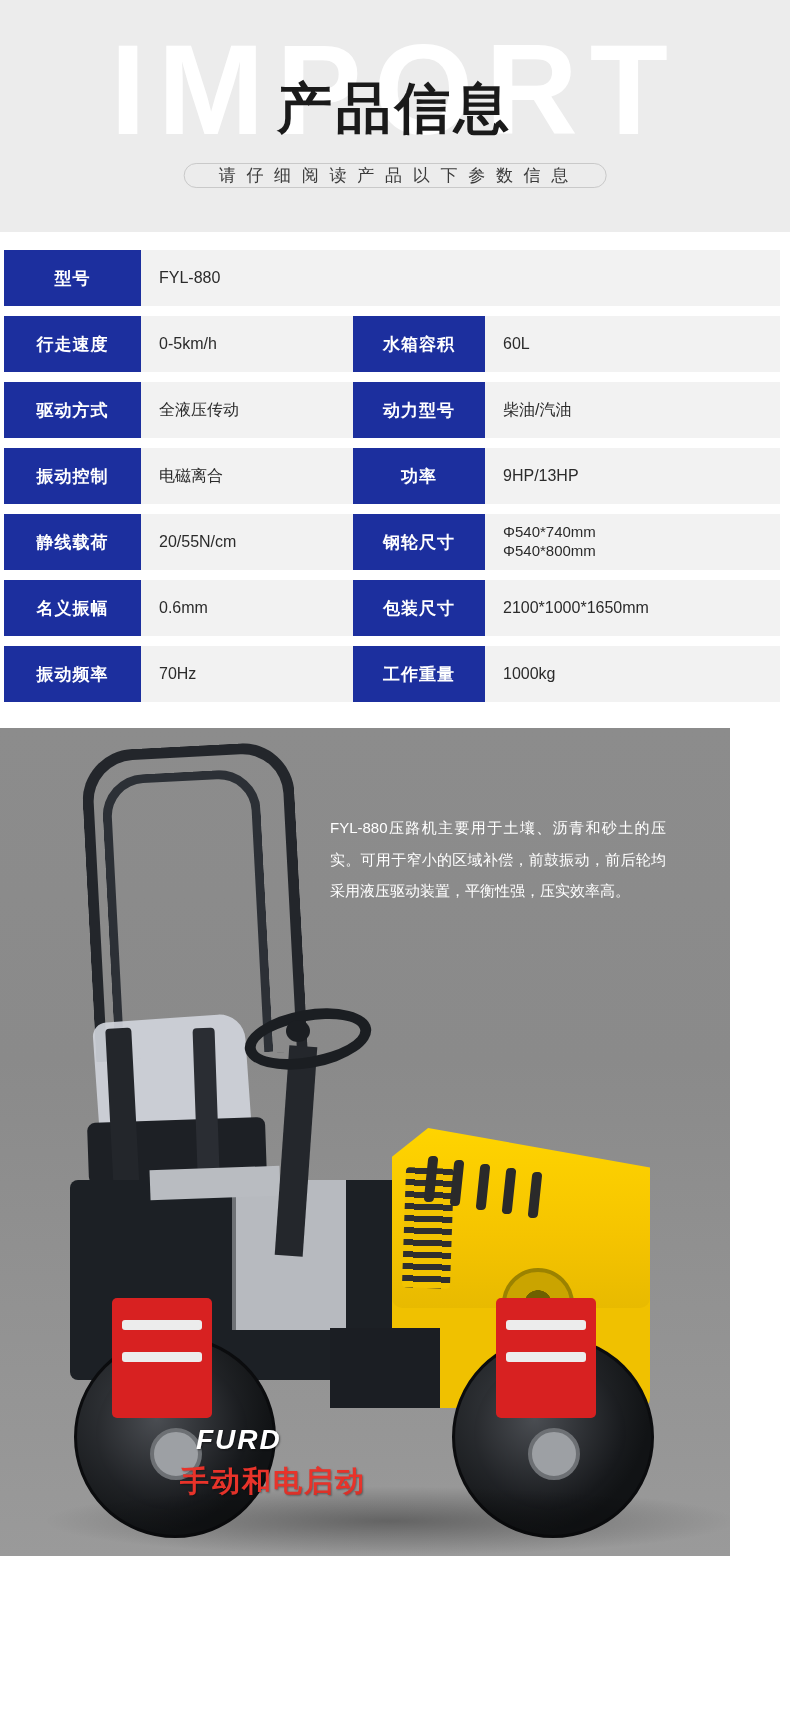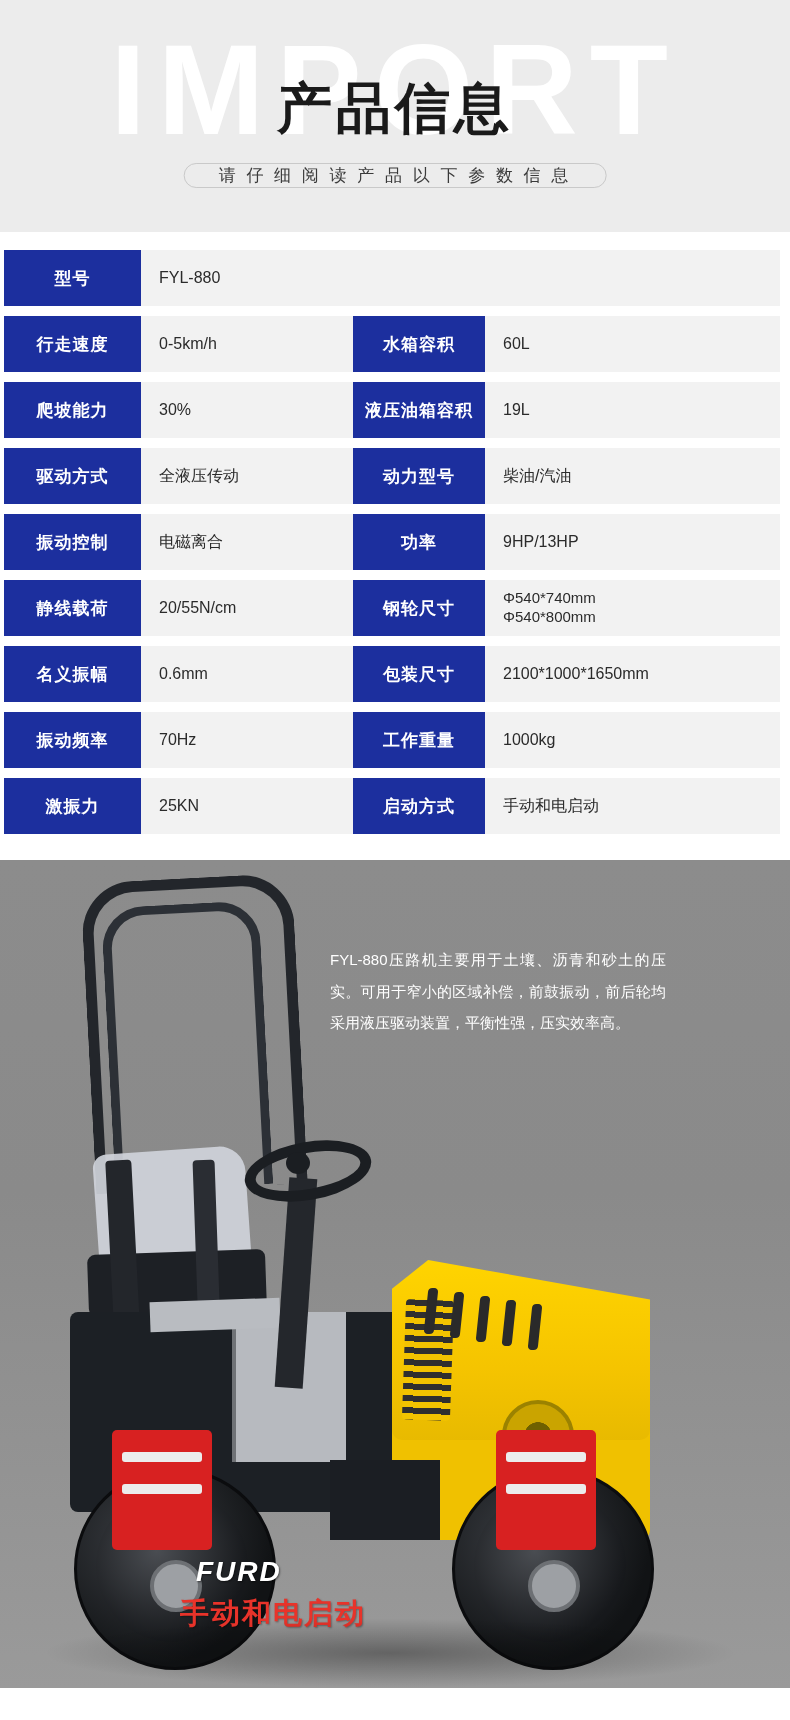--- a/index.html
+++ b/index.html
@@ -119,21 +119,21 @@
     flex-direction: column;
     align-items: flex-start;
     justify-content: center;
     line-height: 1.25;
   }
   .two-line span { display: block; }
 
   
   .photo {
     position: relative;
-    width: 790px;
+    width: 730px;
     height: 828px;
     background: linear-gradient(180deg,#8c8c8c 0%, #8a8a8a 40%, #9a9a9a 100%);
     overflow: hidden;
   }
   .desc {
     position: absolute;
     top: 84px;
     left: 330px;
     width: 336px;
     color: #ffffff;
@@ -364,26 +364,20 @@
     <div class="cell-value full-value">FYL-880</div>
   </div>
 
   <div class="spec-row">
     <div class="cell-label">行走速度</div>
     <div class="cell-value v-left">0-5km/h</div>
     <div class="cell-label right-label">水箱容积</div>
     <div class="cell-value v-right">60L</div>
   </div>
 
-  <div class="spec-row">
-    <div class="cell-label">爬坡能力</div>
-    <div class="cell-value v-left">30%</div>
-    <div class="cell-label right-label">液压油箱容积</div>
-    <div class="cell-value v-right">19L</div>
-  </div>
 
   <div class="spec-row">
     <div class="cell-label">驱动方式</div>
     <div class="cell-value v-left">全液压传动</div>
     <div class="cell-label right-label">动力型号</div>
     <div class="cell-value v-right">柴油/汽油</div>
   </div>
 
   <div class="spec-row">
     <div class="cell-label">振动控制</div>
@@ -409,26 +403,20 @@
     <div class="cell-value v-right">2100*1000*1650mm</div>
   </div>
 
   <div class="spec-row">
     <div class="cell-label">振动频率</div>
     <div class="cell-value v-left">70Hz</div>
     <div class="cell-label right-label">工作重量</div>
     <div class="cell-value v-right">1000kg</div>
   </div>
 
-  <div class="spec-row">
-    <div class="cell-label">激振力</div>
-    <div class="cell-value v-left">25KN</div>
-    <div class="cell-label right-label">启动方式</div>
-    <div class="cell-value v-right">手动和电启动</div>
-  </div>
 
 </div>
 
 <div class="photo">
 
   <div class="desc">FYL-880压路机主要用于土壤、沥青和砂土的压实。可用于窄小的区域补偿，前鼓振动，前后轮均采用液压驱动装置，平衡性强，压实效率高。</div>
 
   <div class="machine">
     <div class="handle-bar"></div>
     <div class="handle-bar2"></div>

